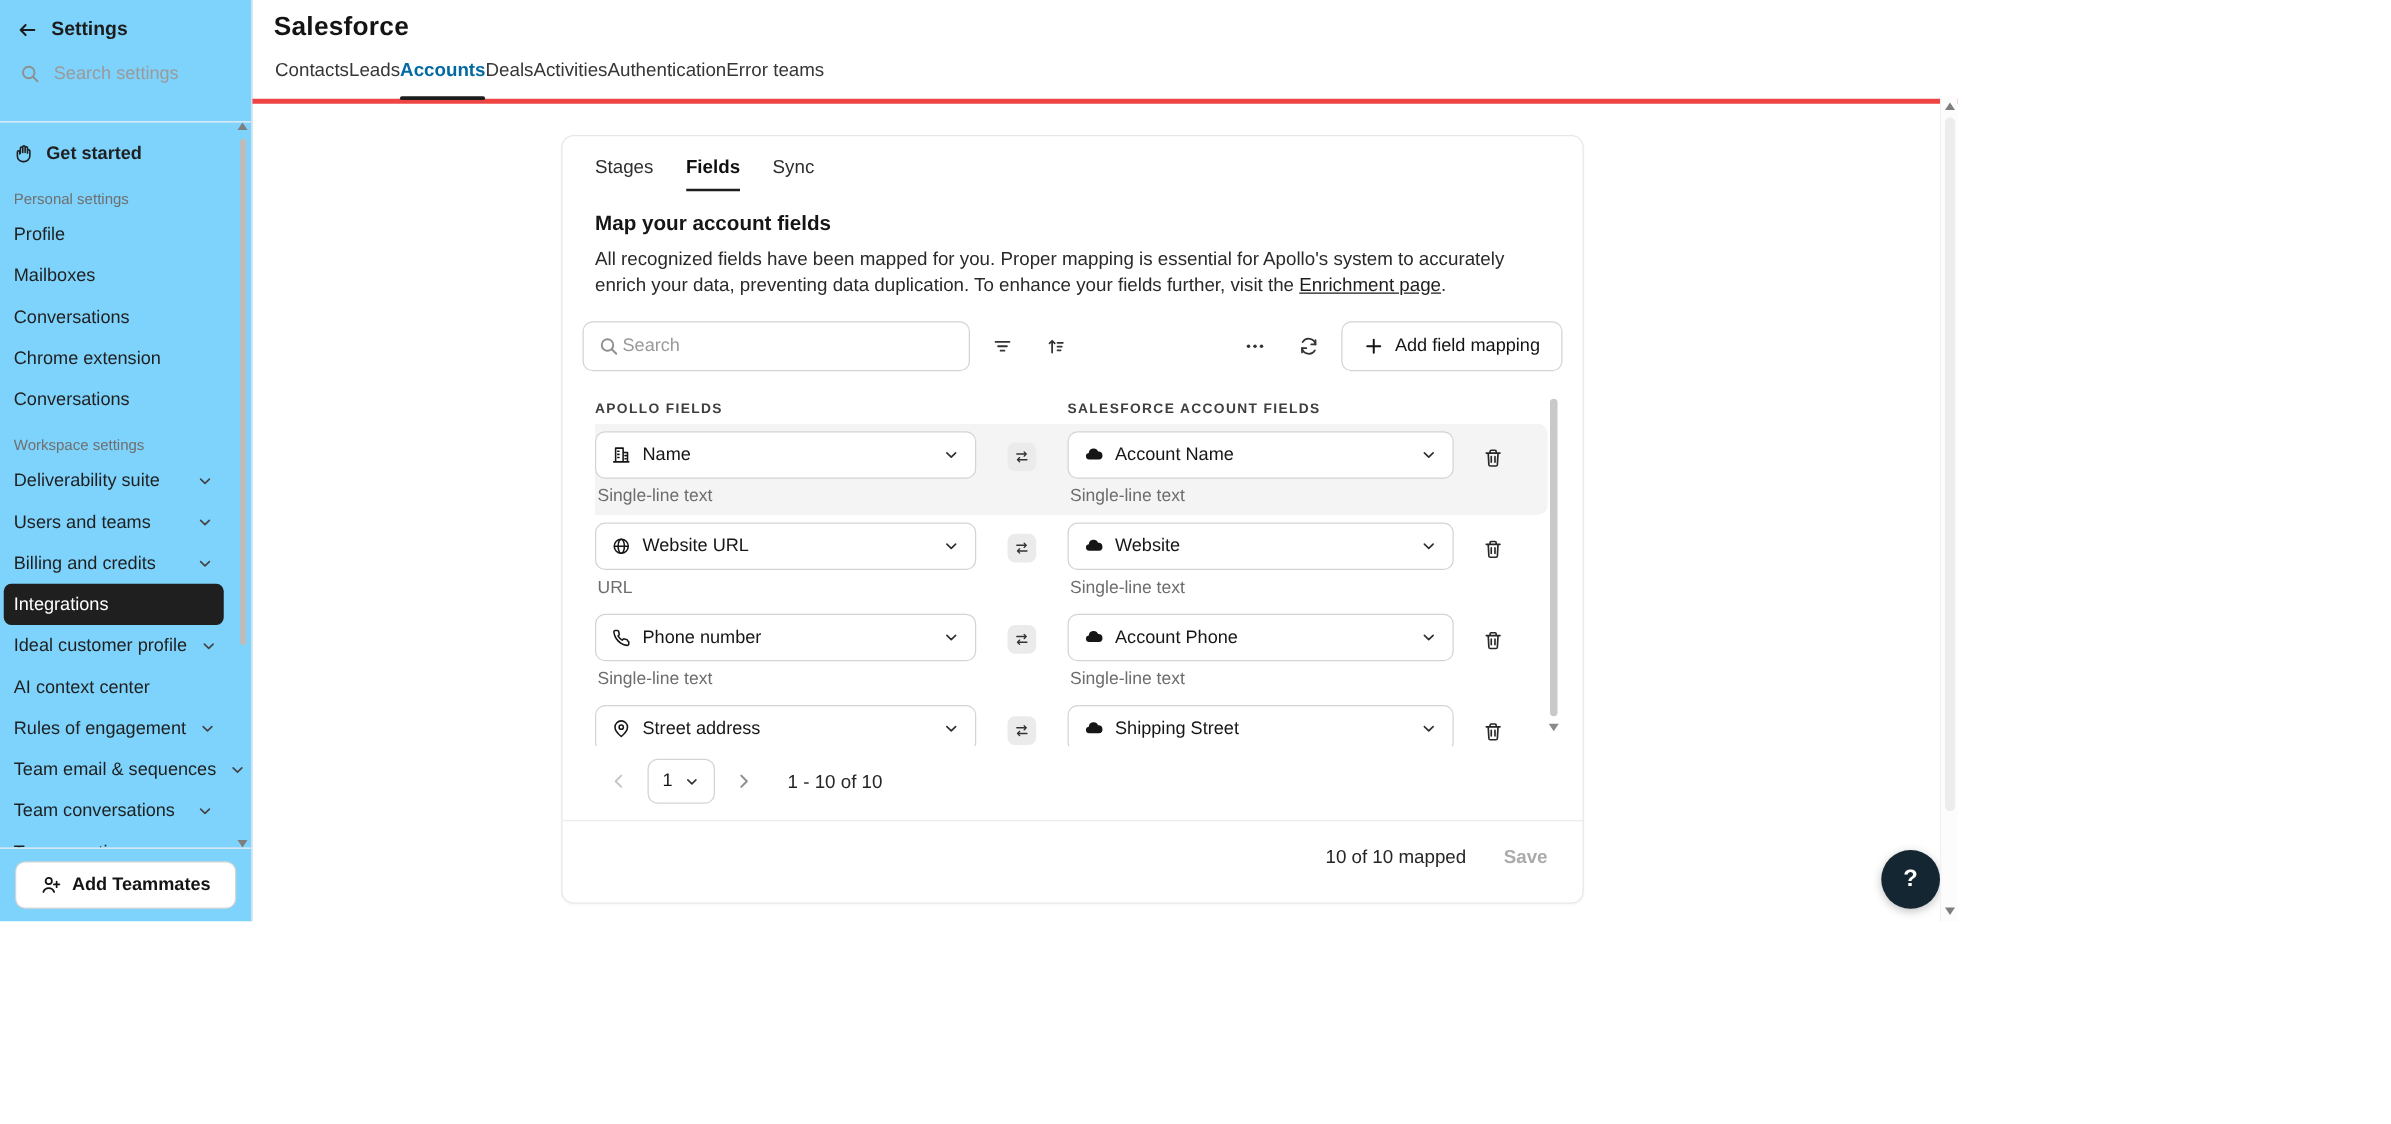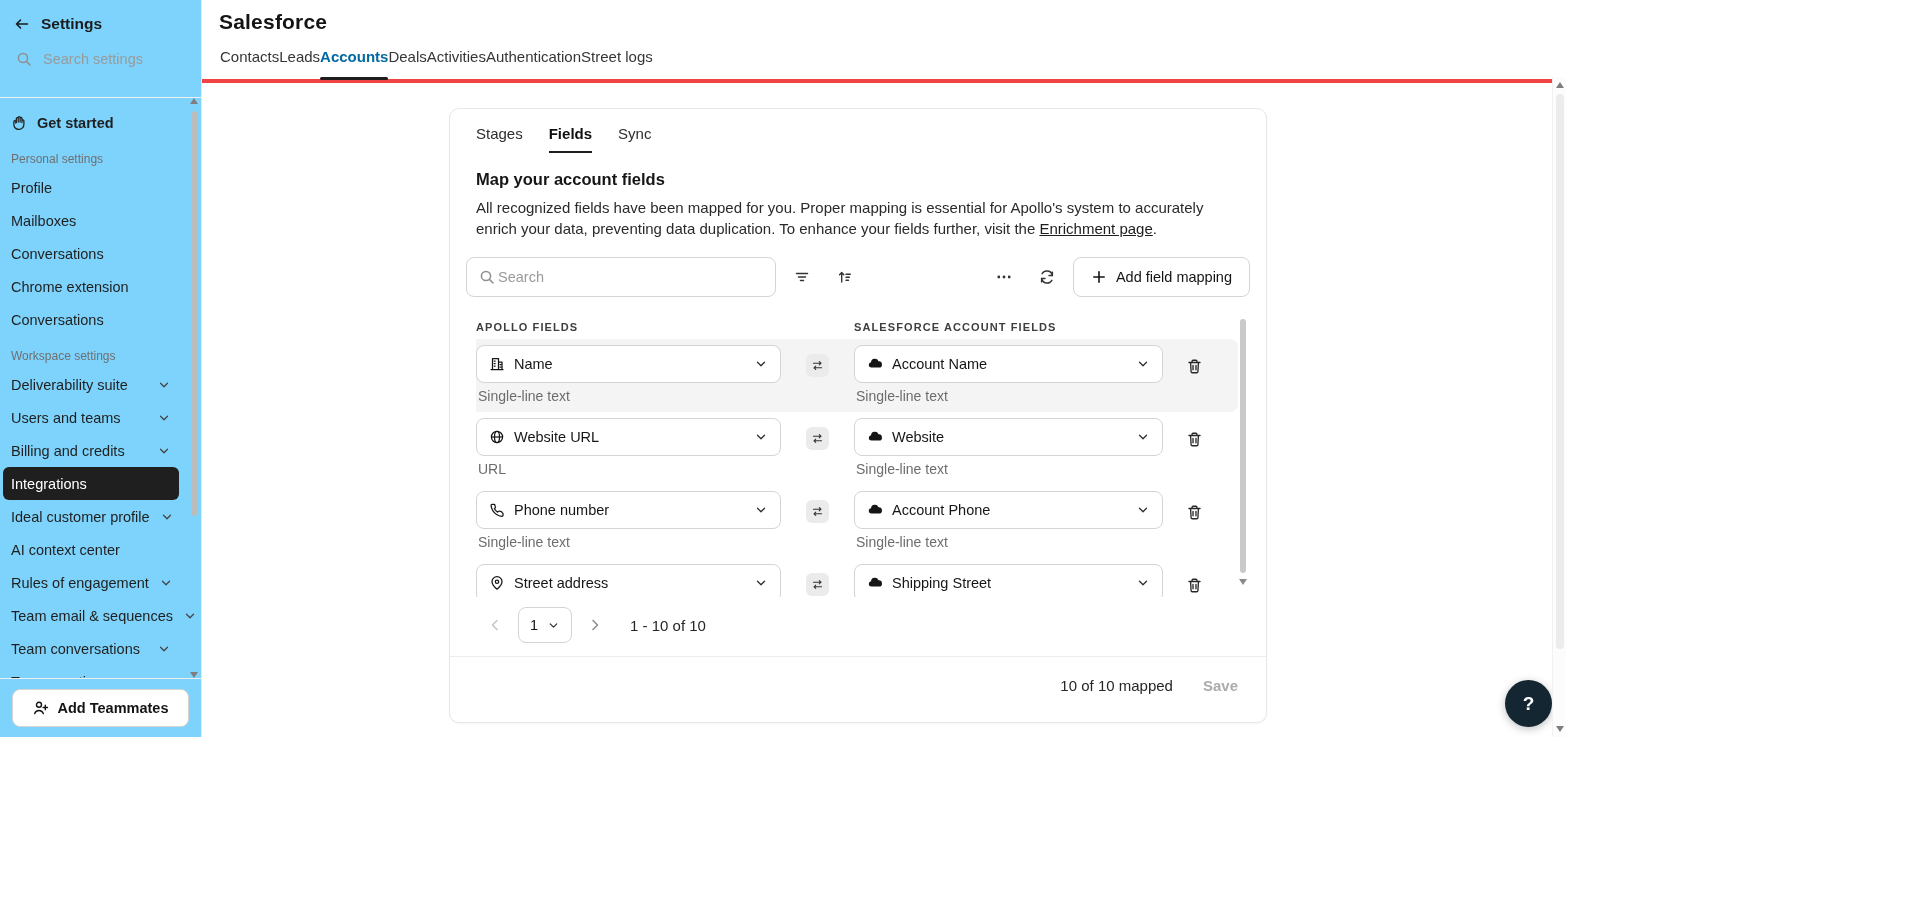--- a/index.html
+++ b/index.html
@@ -300,21 +300,21 @@
   <div class="main">
     <header class="main-header">
       <h1 class="page-title">Salesforce</h1>
       <div class="tabbar">
         <div class="tab">Contacts</div>
         <div class="tab">Leads</div>
         <div class="tab active">Accounts</div>
         <div class="tab">Deals</div>
         <div class="tab">Activities</div>
         <div class="tab">Authentication</div>
-        <div class="tab">Street logs</div>
+        <div class="tab">Error teams</div>
       </div>
     </header>
 
     <div class="content">
       <section class="card">
         <div class="card-tabs">
           <div class="ctab">Stages</div>
           <div class="ctab active">Fields</div>
           <div class="ctab">Sync</div>
         </div>

